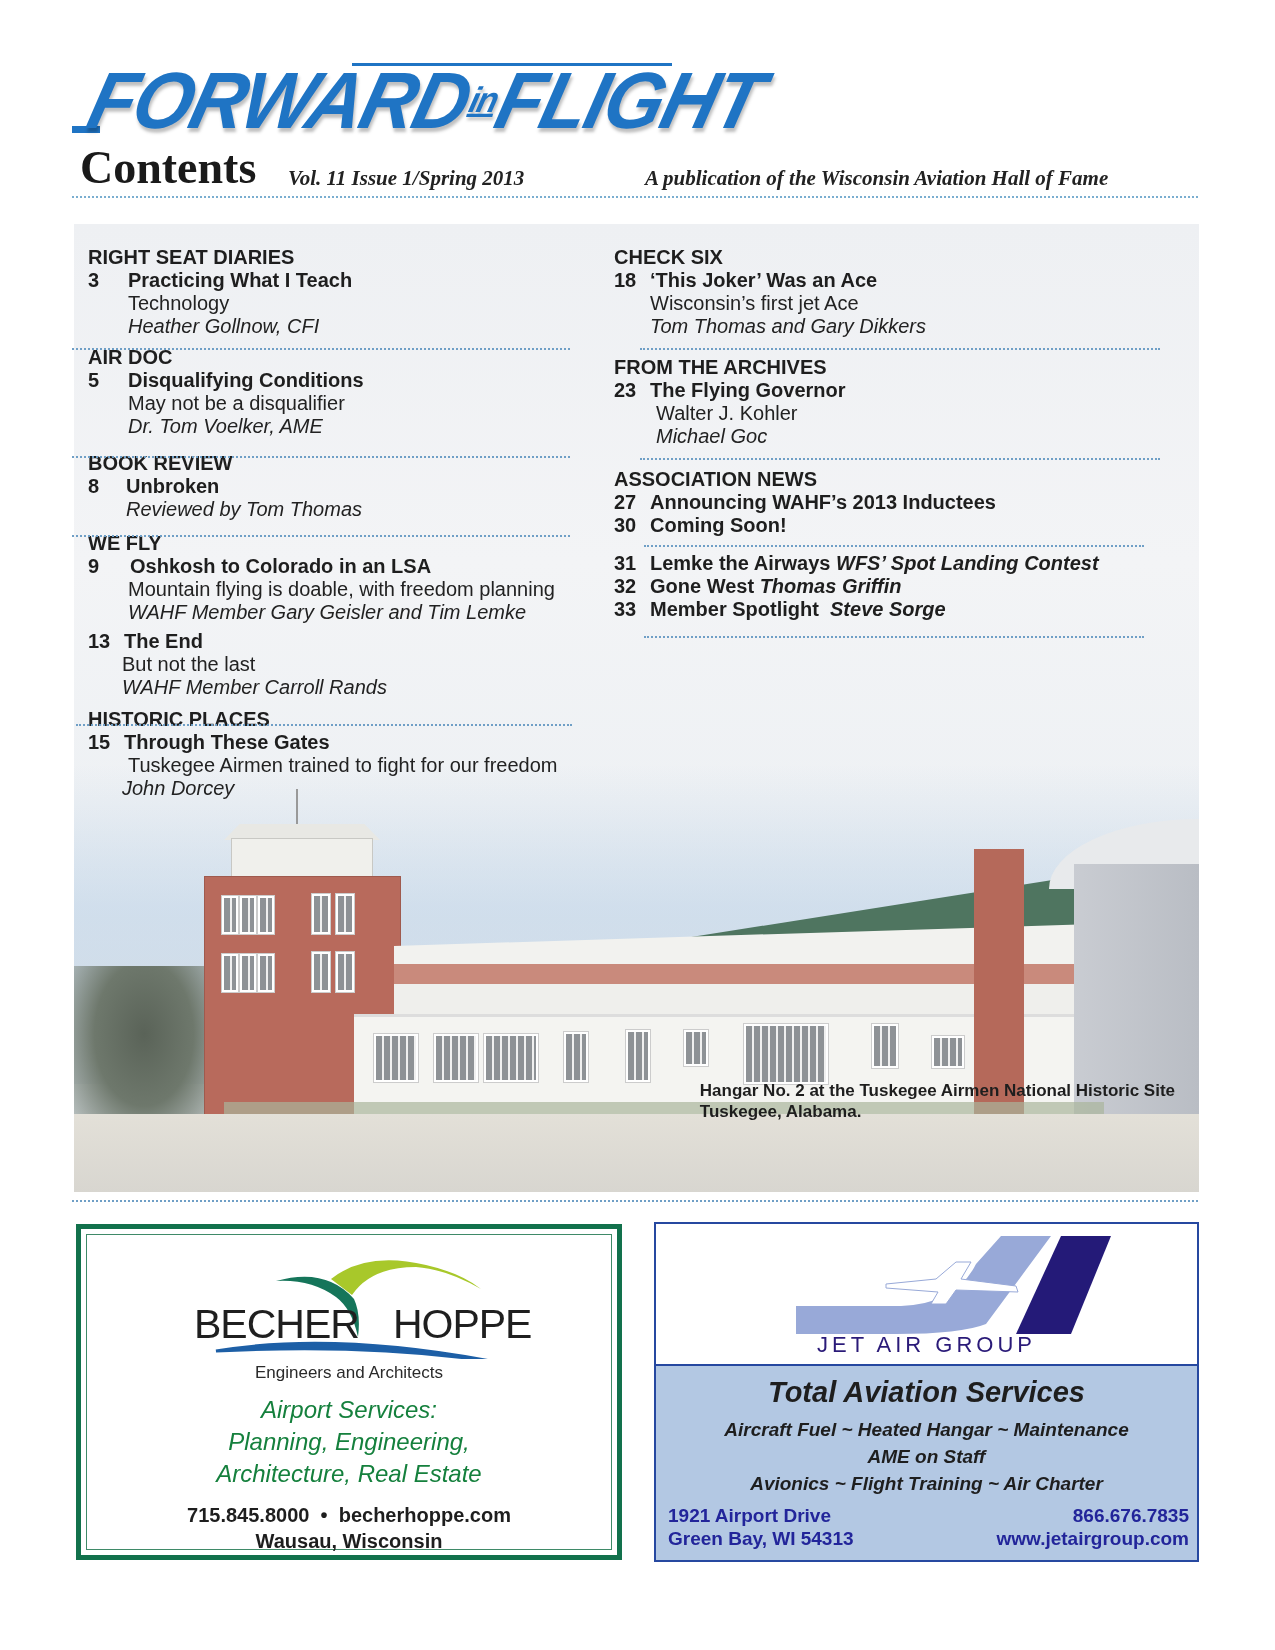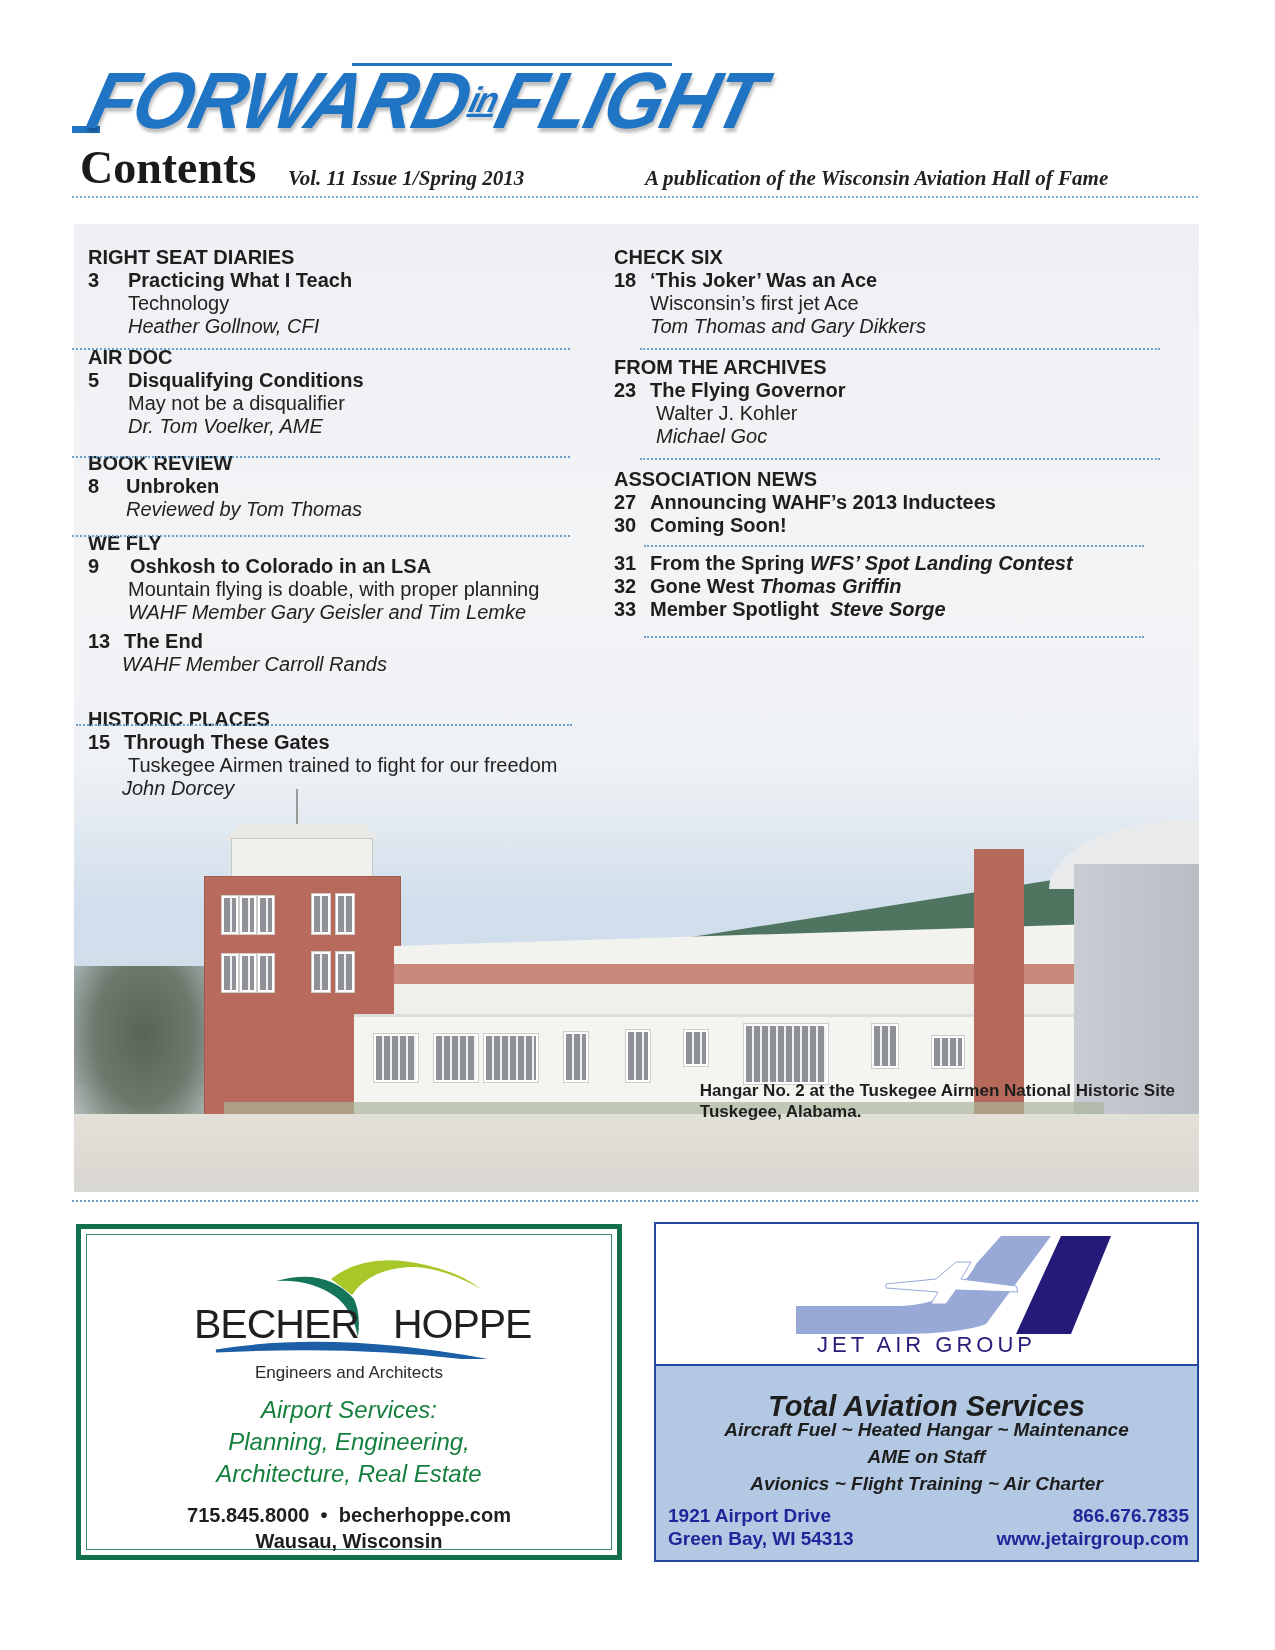--- a/index.html
+++ b/index.html
@@ -65,21 +65,21 @@
   .bh-name .gap { display: inline-block; width: 34px; }
   .bh-tag { position: absolute; left: 0; width: 100%; top: 134px; text-align: center; font-size: 17px; color: #2a2a2a; }
   .bh-services { position: absolute; left: 0; width: 100%; top: 165px; text-align: center; font-style: italic; font-size: 24px; line-height: 32px; color: #15803d; }
   .bh-contact { position: absolute; left: 0; width: 100%; top: 273px; text-align: center; font-weight: 700; font-size: 20px; line-height: 26px; color: #1e1e1e; }
 
   
   .ad-ja { position: absolute; left: 654px; top: 1222px; width: 545px; height: 340px; border: 2px solid #2648a0; box-sizing: border-box; background: #fff; }
   .ja-logo { position: absolute; left: 0; top: 0; width: 100%; height: 140px; }
   .ja-name { position: absolute; left: 0; width: 100%; top: 108px; text-align: center; font-size: 22px; letter-spacing: 4px; color: #2a1a78; }
   .ja-bottom { position: absolute; left: 0; top: 140px; width: 100%; bottom: 0; background: #b3c8e3; border-top: 2px solid #2648a0; }
-  .ja-headline { position: absolute; left: 0; width: 100%; top: 24px; text-align: center; font-weight: 700; font-style: italic; font-size: 29px; color: #1e1e1e; }
+  .ja-headline { position: absolute; left: 0; width: 100%; top: 10px; text-align: center; font-weight: 700; font-style: italic; font-size: 29px; color: #1e1e1e; }
   .ja-services { position: absolute; left: 0; width: 100%; top: 50px; text-align: center; font-weight: 700; font-style: italic; font-size: 19px; line-height: 27px; color: #1e1e1e; }
   .ja-addr { position: absolute; left: 12px; top: 138px; font-weight: 700; font-size: 19px; line-height: 23px; color: #22259a; }
   .ja-phone { position: absolute; right: 8px; top: 138px; text-align: right; font-weight: 700; font-size: 19px; line-height: 23px; color: #22259a; }
 </style>
 </head>
 <body>
 
 <div class="logo">
   <div class="logo-bar-left"></div>
   <div class="logo-bar-top"></div>
@@ -156,25 +156,26 @@
       <span class="e-num" style="width:38px;">8</span><span class="e-title">Unbroken</span>
     </div>
     <div class="e-auth" style="padding-left:38px;">Reviewed by Tom Thomas</div>
   </div>
 
   <div class="sec" style="position:absolute;top:286px;">
     <div class="sec-title">WE FLY</div>
     <div class="entry">
       <span class="e-num" style="width:42px;">9</span><span class="e-title">Oshkosh to Colorado in an LSA</span>
     </div>
-    <div class="e-sub" style="padding-left:40px;">Mountain flying is doable, with proper planning</div>
+    <div class="e-sub" style="padding-left:40px;">Mountain flying is doable, with freedom planning</div>
     <div class="e-auth" style="padding-left:40px;">WAHF Member Gary Geisler and Tim Lemke</div>
     <div class="entry" style="margin-top:6px;">
       <span class="e-num" style="width:36px;">13</span><span class="e-title">The End</span>
     </div>
+    <div class="e-sub" style="padding-left:34px;">But not the last</div>
     <div class="e-auth" style="padding-left:34px;">WAHF Member Carroll Rands</div>
   </div>
 
   <div class="sec" style="position:absolute;top:462px;">
     <div class="sec-title">HISTORIC PLACES</div>
     <div class="entry">
       <span class="e-num" style="width:36px;">15</span><span class="e-title">Through These Gates</span>
     </div>
     <div class="e-sub" style="padding-left:40px;">Tuskegee Airmen trained to fight for our freedom</div>
     <div class="e-auth" style="padding-left:34px;">John Dorcey</div>
@@ -210,21 +211,21 @@
     <div class="entry">
       <span class="e-num" style="width:36px;">27</span><span class="e-title">Announcing WAHF’s 2013 Inductees</span>
     </div>
     <div class="entry">
       <span class="e-num" style="width:36px;">30</span><span class="e-title">Coming Soon!</span>
     </div>
   </div>
 
   <div class="sec" style="position:absolute;top:306px;">
     <div class="entry">
-      <span class="e-num" style="width:36px;">31</span><span class="e-title">From the Spring</span> <span class="e-inline-auth">WFS’ Spot Landing Contest</span>
+      <span class="e-num" style="width:36px;">31</span><span class="e-title">Lemke the Airways</span> <span class="e-inline-auth">WFS’ Spot Landing Contest</span>
     </div>
     <div class="entry">
       <span class="e-num" style="width:36px;">32</span><span class="e-title">Gone West</span> <span class="e-inline-auth">Thomas Griffin</span>
     </div>
     <div class="entry">
       <span class="e-num" style="width:36px;">33</span><span class="e-title">Member Spotlight</span>&nbsp; <span class="e-inline-auth">Steve Sorge</span>
     </div>
   </div>
 </div>
 

